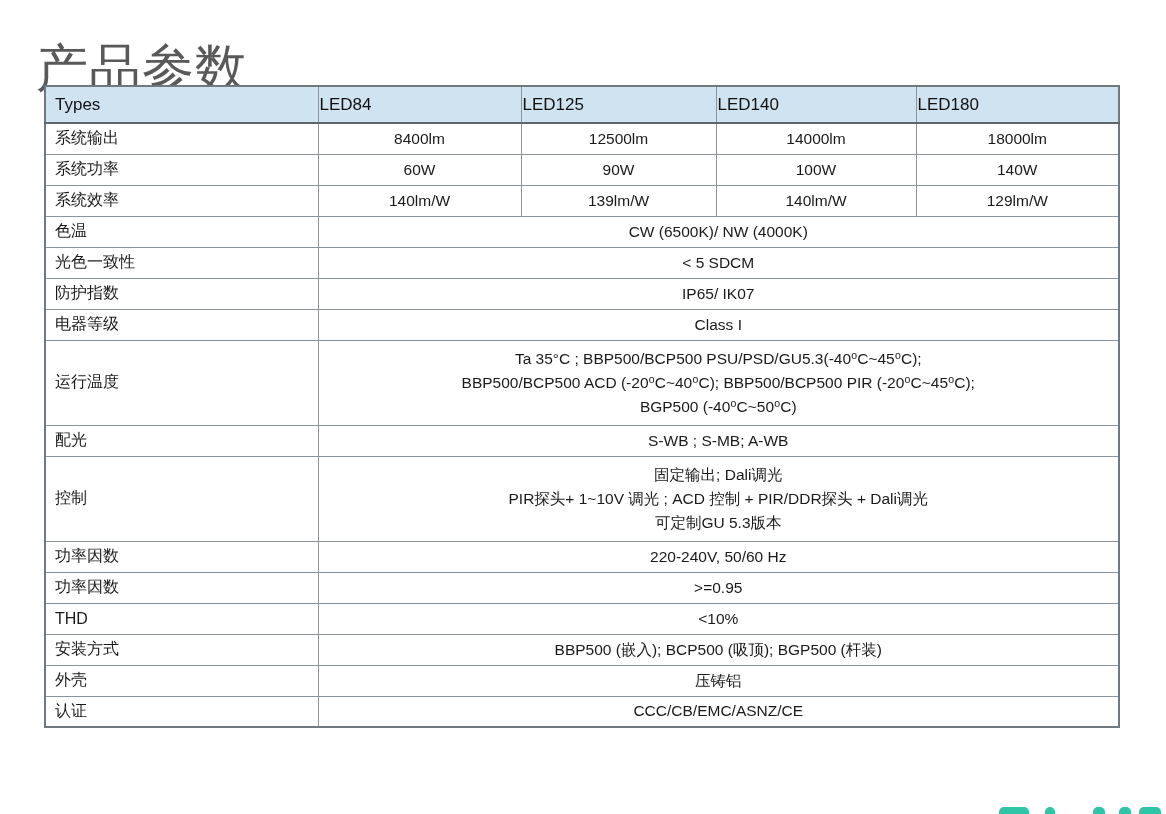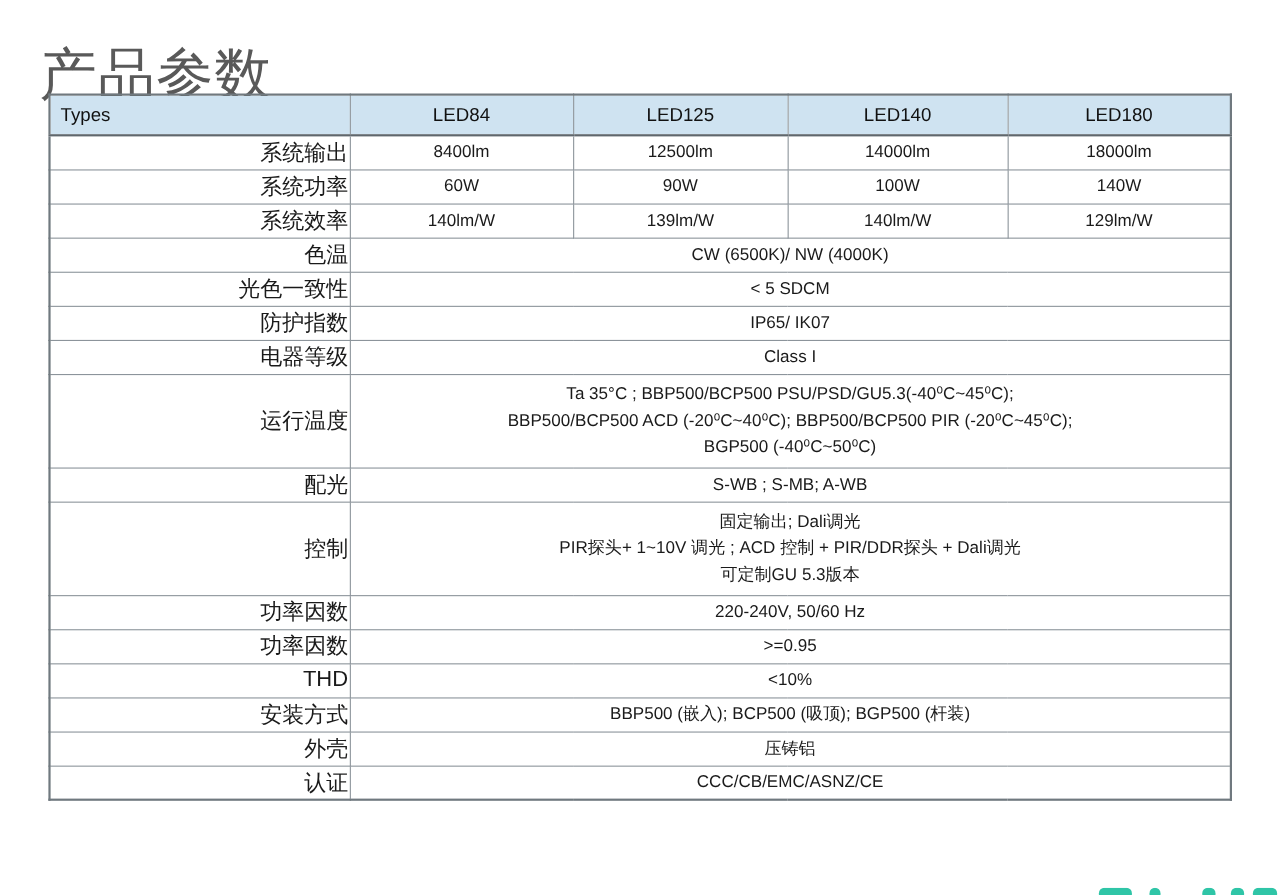--- a/index.html
+++ b/index.html
@@ -40,26 +40,26 @@
     font-size: 17px;
     border-bottom: 2px solid #5f676d;
     color: #111;
     margin-top: 11px;
   }
   .spec-table thead th.types-cell {
     text-align: left;
     padding-left: 9px;
   }
   .spec-table thead th.col-cell {
-    text-align: center;
+    text-align: left;
   }
   .spec-table td.label-cell {
-    text-align: right;
+    text-align: left;
     padding-left: 9px;
-    font-size: 20px;
+    font-size: 16px;
     height: 31px;
     white-space: nowrap;
   }
   .spec-table td.value-cell {
     text-align: center;
     font-size: 15.5px;
     padding: 2px 20px;
   }
   .spec-table td.span-cell div {
     line-height: 24px;

